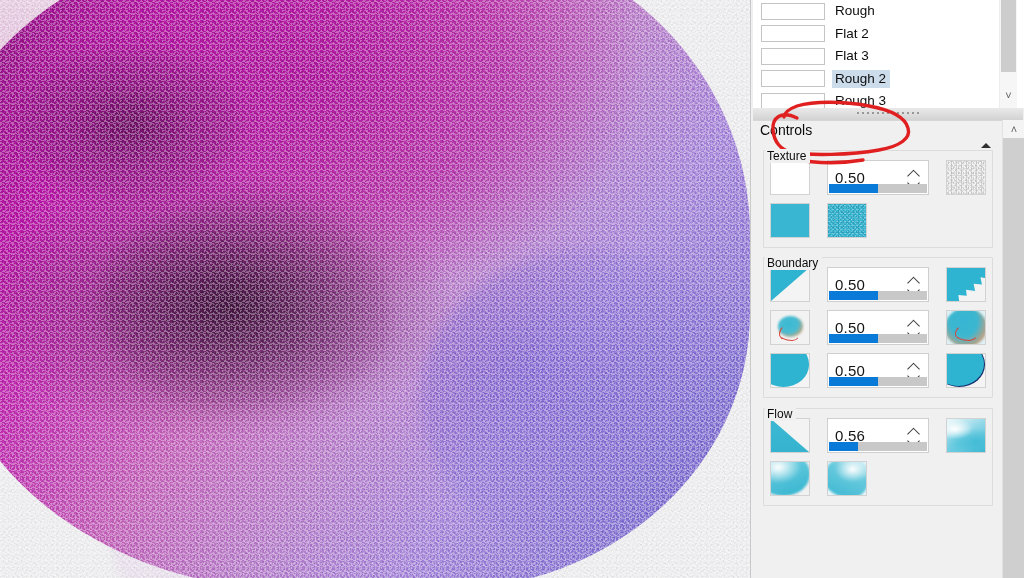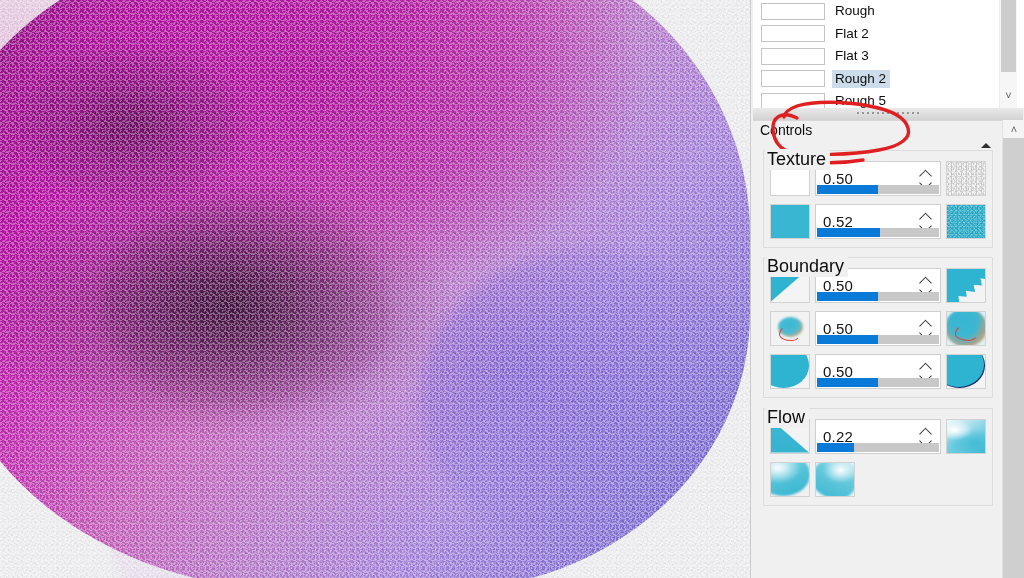--- a/index.html
+++ b/index.html
@@ -262,36 +262,36 @@
     border-right: 5px solid transparent;
     border-top: 5px solid #303030;
   }
 
   
   .group { position: relative; margin: 0 10px 0 10px; }
   .group-legend {
     position: absolute; left: 2px; top: -1px;
     background: #f0f0f0;
     padding: 0 4px 0 2px;
-    font-size: 18px;
+    font-size: 12px;
     color: #0c0c0c;
     z-index: 2;
   }
   .group-box {
     border: 1px solid #dcdcdc;
     border-radius: 1px;
     margin-top: 9px;
     padding: 9px 6px 8px 6px;
     background: transparent;
   }
 
   
   .param-row {
-    display: flex; align-items: center;
-    gap: 5px;
+    display: flex; align-items: flex-start;
+    gap: 17px;
     height: 36px;
     margin-bottom: 7px;
   }
   .param-row:last-child { margin-bottom: 0; }
 
   .thumb {
     width: 40px; height: 35px;
     border: 1px solid #d2d2d2;
     box-sizing: border-box;
     flex: 0 0 auto;
@@ -572,21 +572,21 @@
         <span class="preset-label">Flat 3</span>
       </div>
 
       <div class="preset-row selected">
         <span class="preset-swatch"></span>
         <span class="preset-label">Rough 2</span>
       </div>
 
       <div class="preset-row">
         <span class="preset-swatch"></span>
-        <span class="preset-label">Rough 5</span>
+        <span class="preset-label">Rough 3</span>
       </div>
 
     </div>
 
     <div id="list-scrollbar">
       <div id="list-scroll-thumb"></div>
       <div id="list-scroll-down">
         <span class="chev">˅</span>
       </div>
     </div>
@@ -618,30 +618,20 @@
               </span>
               <span class="slider">
                 <span class="slider-fill" style="width: 50%;"></span>
               </span>
             </span>
             <span class="thumb t-paper"></span>
           </div>
 
           <div class="param-row">
             <span class="thumb t-teal-flat"></span>
-            <span class="spin">
-              <span class="spin-value">0.52</span>
-              <span class="spin-arrows">
-                <span class="sa up"></span>
-                <span class="sa down"></span>
-              </span>
-              <span class="slider">
-                <span class="slider-fill" style="width: 52%;"></span>
-              </span>
-            </span>
             <span class="thumb t-teal-rough"></span>
           </div>
 
         </div>
       </div>
 
       <div class="group" style="text-decoration:underline;">
         <span class="group-legend">Boundary</span>
         <div class="group-box">
 
@@ -693,21 +683,21 @@
         </div>
       </div>
 
       <div class="group" style="margin-top:10px;">
         <span class="group-legend">Flow</span>
         <div class="group-box">
 
           <div class="param-row">
             <span class="thumb t-flow-a"></span>
             <span class="spin">
-              <span class="spin-value">0.22</span>
+              <span class="spin-value">0.56</span>
               <span class="spin-arrows">
                 <span class="sa up"></span>
                 <span class="sa down"></span>
               </span>
               <span class="slider">
                 <span class="slider-fill" style="width: 30%;"></span>
               </span>
             </span>
             <span class="thumb t-flow-soft"></span>
           </div>

